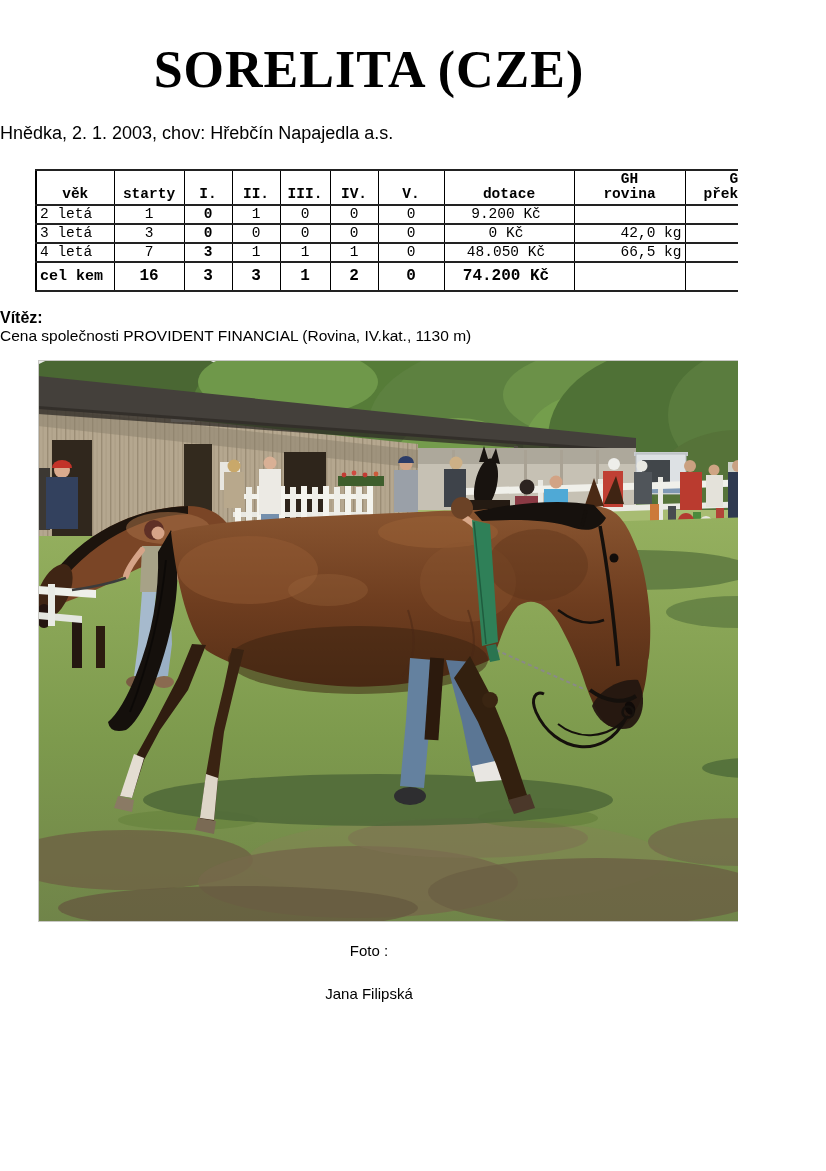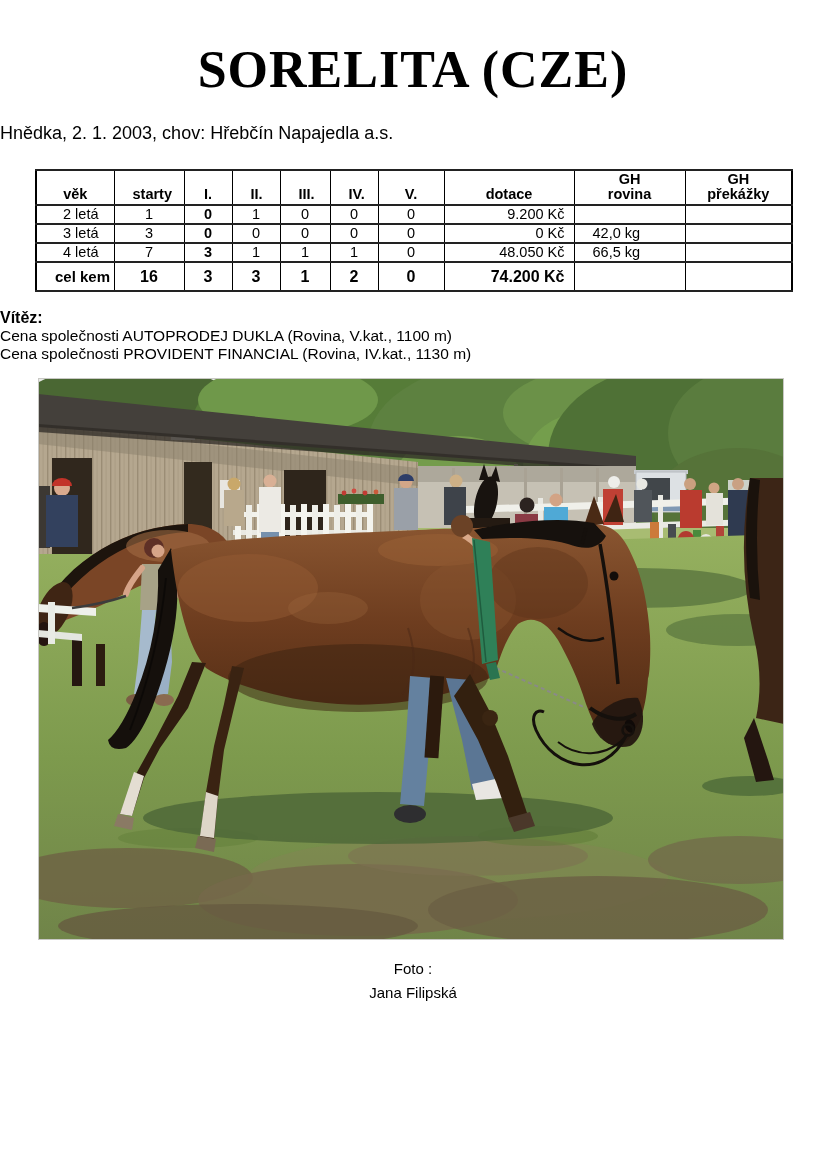--- a/index.html
+++ b/index.html
@@ -1,71 +1,71 @@
 <!DOCTYPE html>
 <html><head>
 <meta charset="utf-8">
 <style>
   html,body { margin:0; padding:0; }
   body {
     width:826px; height:1171px; background:#ffffff; position:relative;
     font-family:"Liberation Sans", sans-serif; color:#000;
     -webkit-font-smoothing:antialiased;
   }
-  .page { width:826px; height:1171px; overflow:hidden; }
+  .page { width:738px; height:1171px; overflow:hidden; }
 
   .title {
     margin:42px 0 0 0; text-align:center;
     font-family:"Liberation Serif", serif; font-weight:bold;
     font-size:52px; line-height:56px; letter-spacing:1px;
   }
   .subtitle { margin:24px 0 0 0; font-size:18px; line-height:23px; }
   .subtitle2 { margin:0; text-align:center; font-size:18px; line-height:23px; }
 
   table.stats {
     border-collapse:collapse; table-layout:fixed;
     width:756px; margin:24px 0 0 35px;
     font-size:14.5px;
   }
   table.stats th, table.stats td {
     border-left:1px solid #000; border-right:1px solid #000;
     border-top:2px solid #222; border-bottom:2px solid #222;
-    padding:0 18px; overflow:hidden; white-space:nowrap;
+    padding:0 3px; overflow:hidden; white-space:nowrap;font-family:Liberation Mono, monospace;
   }
   table.stats { border:2px solid #000; }
   table.stats th {
     font-weight:bold; vertical-align:bottom; text-align:center;
     height:31px; line-height:15px; padding-bottom:2px;
   }
   table.stats td { height:17px; line-height:17px; }
   
-  table.stats td:nth-child(1){ text-align:center; padding-right:7px; font-weight:normal; }
+  table.stats td:nth-child(1){ text-align:left; padding-right:7px; font-weight:normal; }
   table.stats td:nth-child(2),
   table.stats td:nth-child(3),
   table.stats td:nth-child(4),
   table.stats td:nth-child(5),
   table.stats td:nth-child(6),
   table.stats td:nth-child(7){ text-align:center; }
   table.stats td:nth-child(3){ font-weight:bold; }
-  table.stats td:nth-child(8){ text-align:right; padding-right:9px; }
-  table.stats td:nth-child(9){ text-align:left; }
+  table.stats td:nth-child(8){ text-align:center; padding-right:9px; }
+  table.stats td:nth-child(9){ text-align:right; }
   table.stats td:nth-child(10){ text-align:center; }
   table.stats tr.total td { font-weight:bold; font-size:16px; height:27px; line-height:27px; }
   table.stats tr.total td:nth-child(1){ font-size:15px; }
 
   .winners { margin-top:16px; text-align:left; }
   .winners-heading { font-weight:bold; font-size:16px; line-height:19px; margin:0; }
   .winner-line { font-size:15.5px; line-height:18px; margin:0; }
 
   .photo-wrap { width:746px; height:562px; margin:15px 0 0 38px; }
   .photo-wrap svg { display:block; }
 
   .footer-line { text-align:center; font-size:15px; line-height:17px; margin:0; }
   .footer-line.f1 { margin-top:20px; }
-  .footer-line.f2 { margin-top:7px; }
+  .footer-line.f2 { margin-top:26px; }
   .footer-line.f3 { margin-top:19px; }
 </style>
 </head>
 <body>
 
 <div class="page">
 
   <h1 class="title">SORELITA (CZE)</h1>
 
   <p class="subtitle">Hnědka, 2. 1. 2003, chov: Hřebčín Napajedla a.s.</p>
@@ -150,21 +150,20 @@
         <td>0</td>
         <td>74.200 Kč</td>
         <td></td>
         <td></td>
       </tr>
     </tbody>
   </table>
 
   <div class="winners">
     <p class="winners-heading">Vítěz:</p>
-    <p class="winner-line">Cena společnosti AUTOPRODEJ DUKLA (Rovina, V.kat., 1100 m)</p>
     <p class="winner-line">Cena společnosti PROVIDENT FINANCIAL  (Rovina, IV.kat., 1130 m)</p>
   </div>
 
   <div class="photo-wrap">
     <svg width="746" height="562" viewBox="0 0 746 562" xmlns="http://www.w3.org/2000/svg">
       <defs>
         <linearGradient id="gSky" x1="0" y1="0" x2="0" y2="1">
           <stop offset="0" stop-color="#e7e9e6"></stop>
             <stop offset="1" stop-color="#d0d5d2"></stop>
         </linearGradient>

